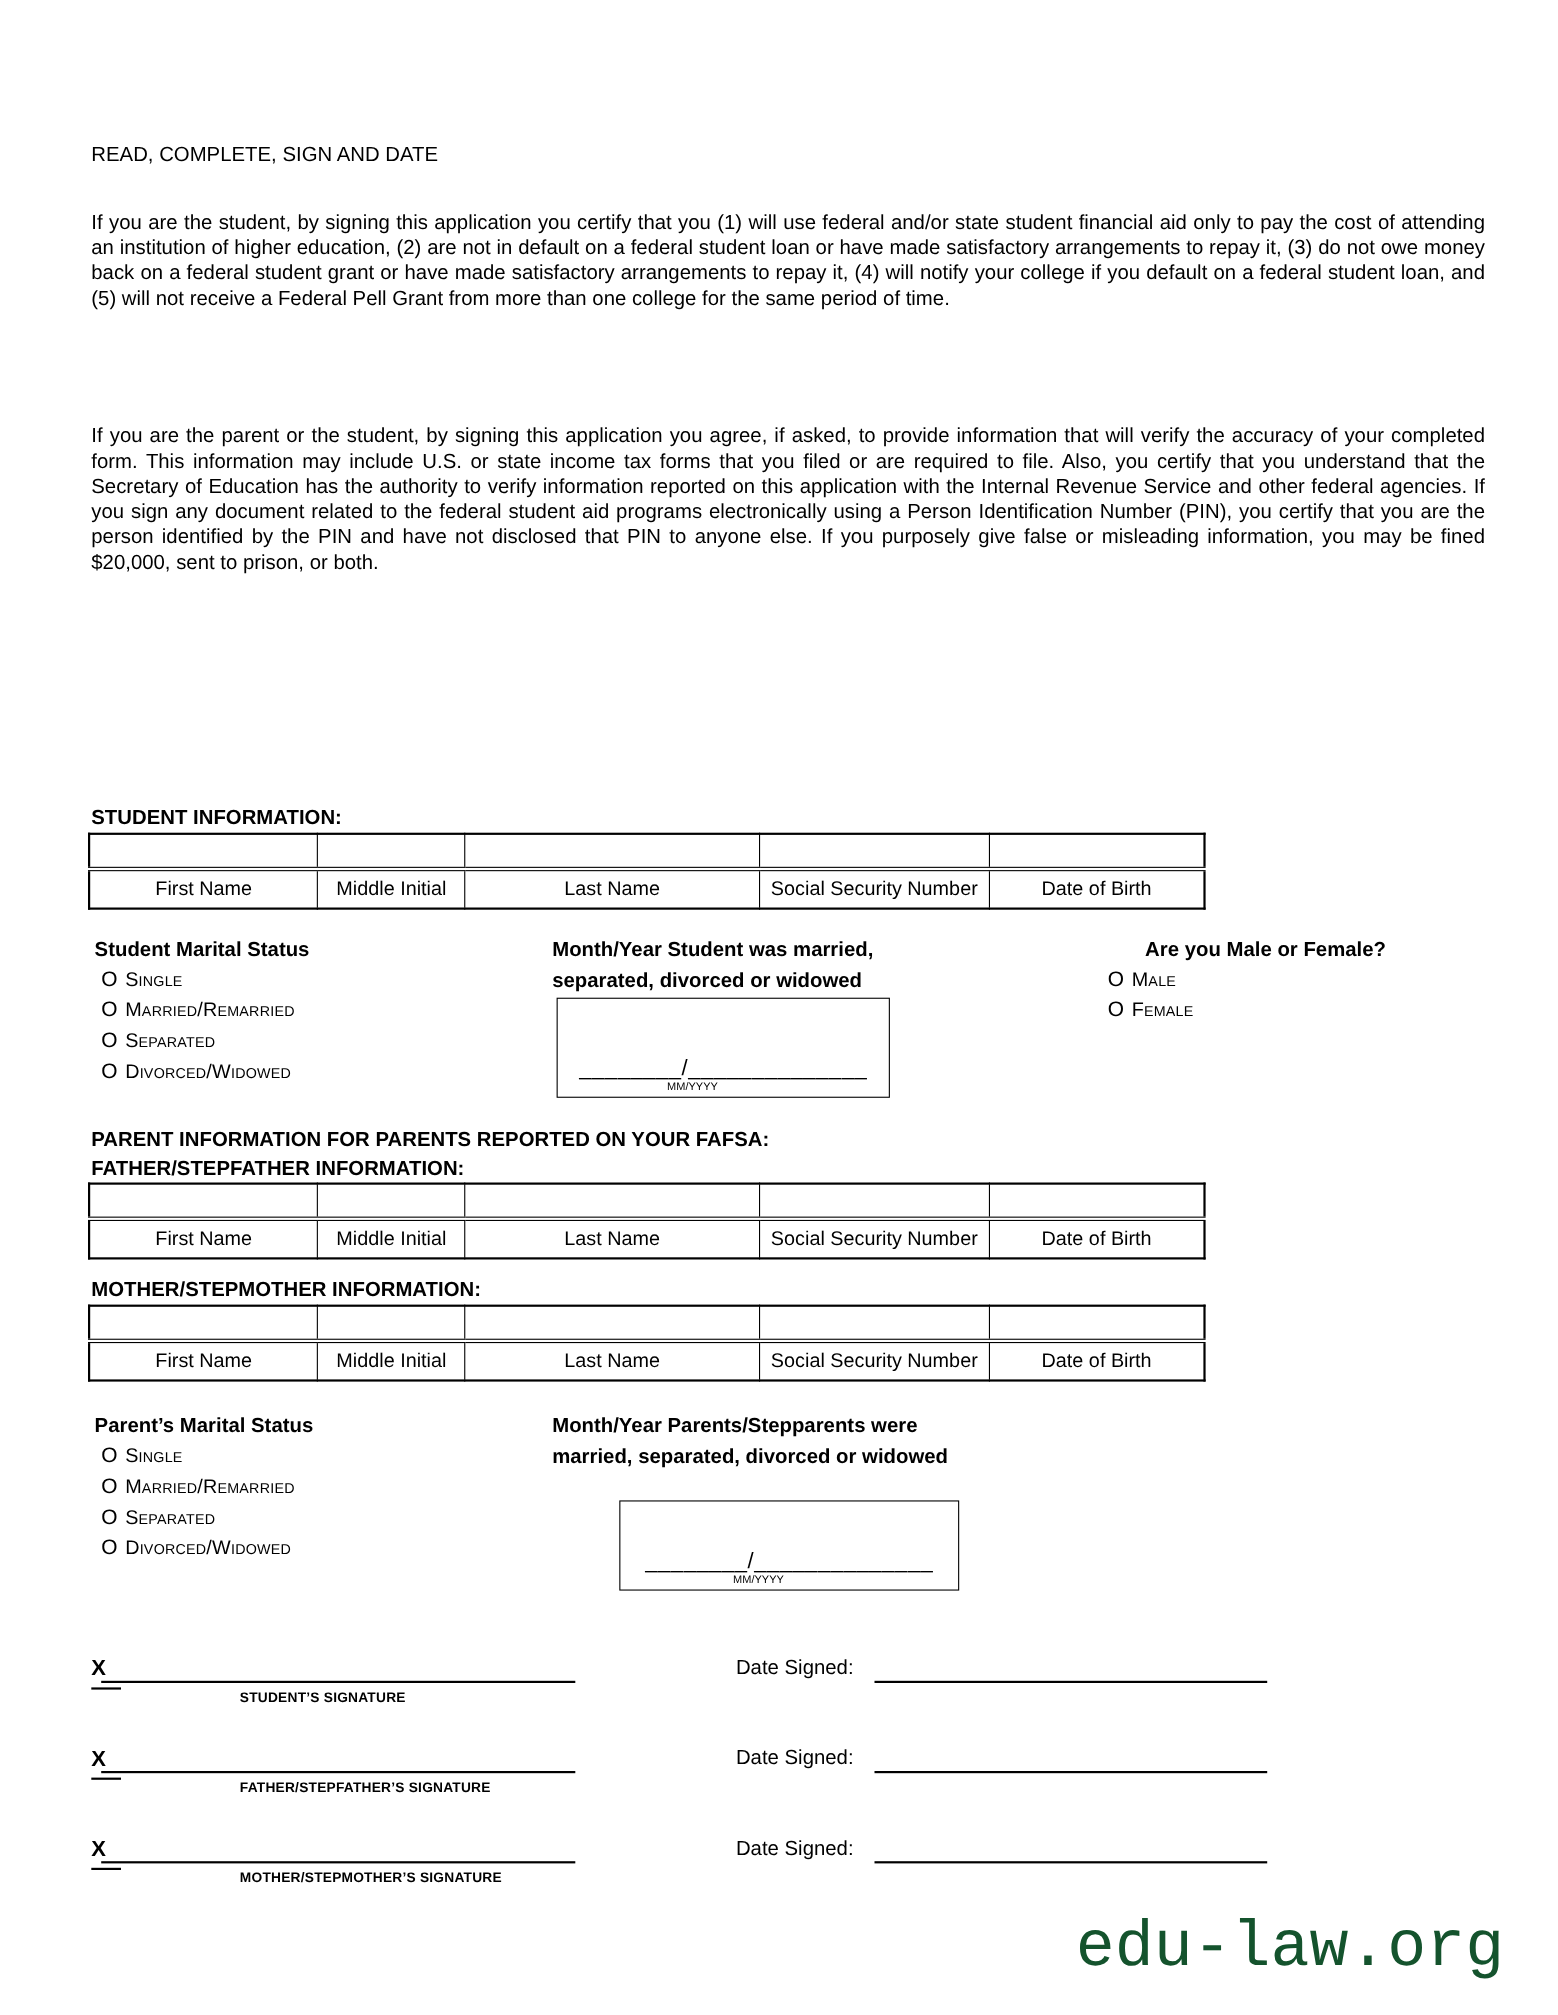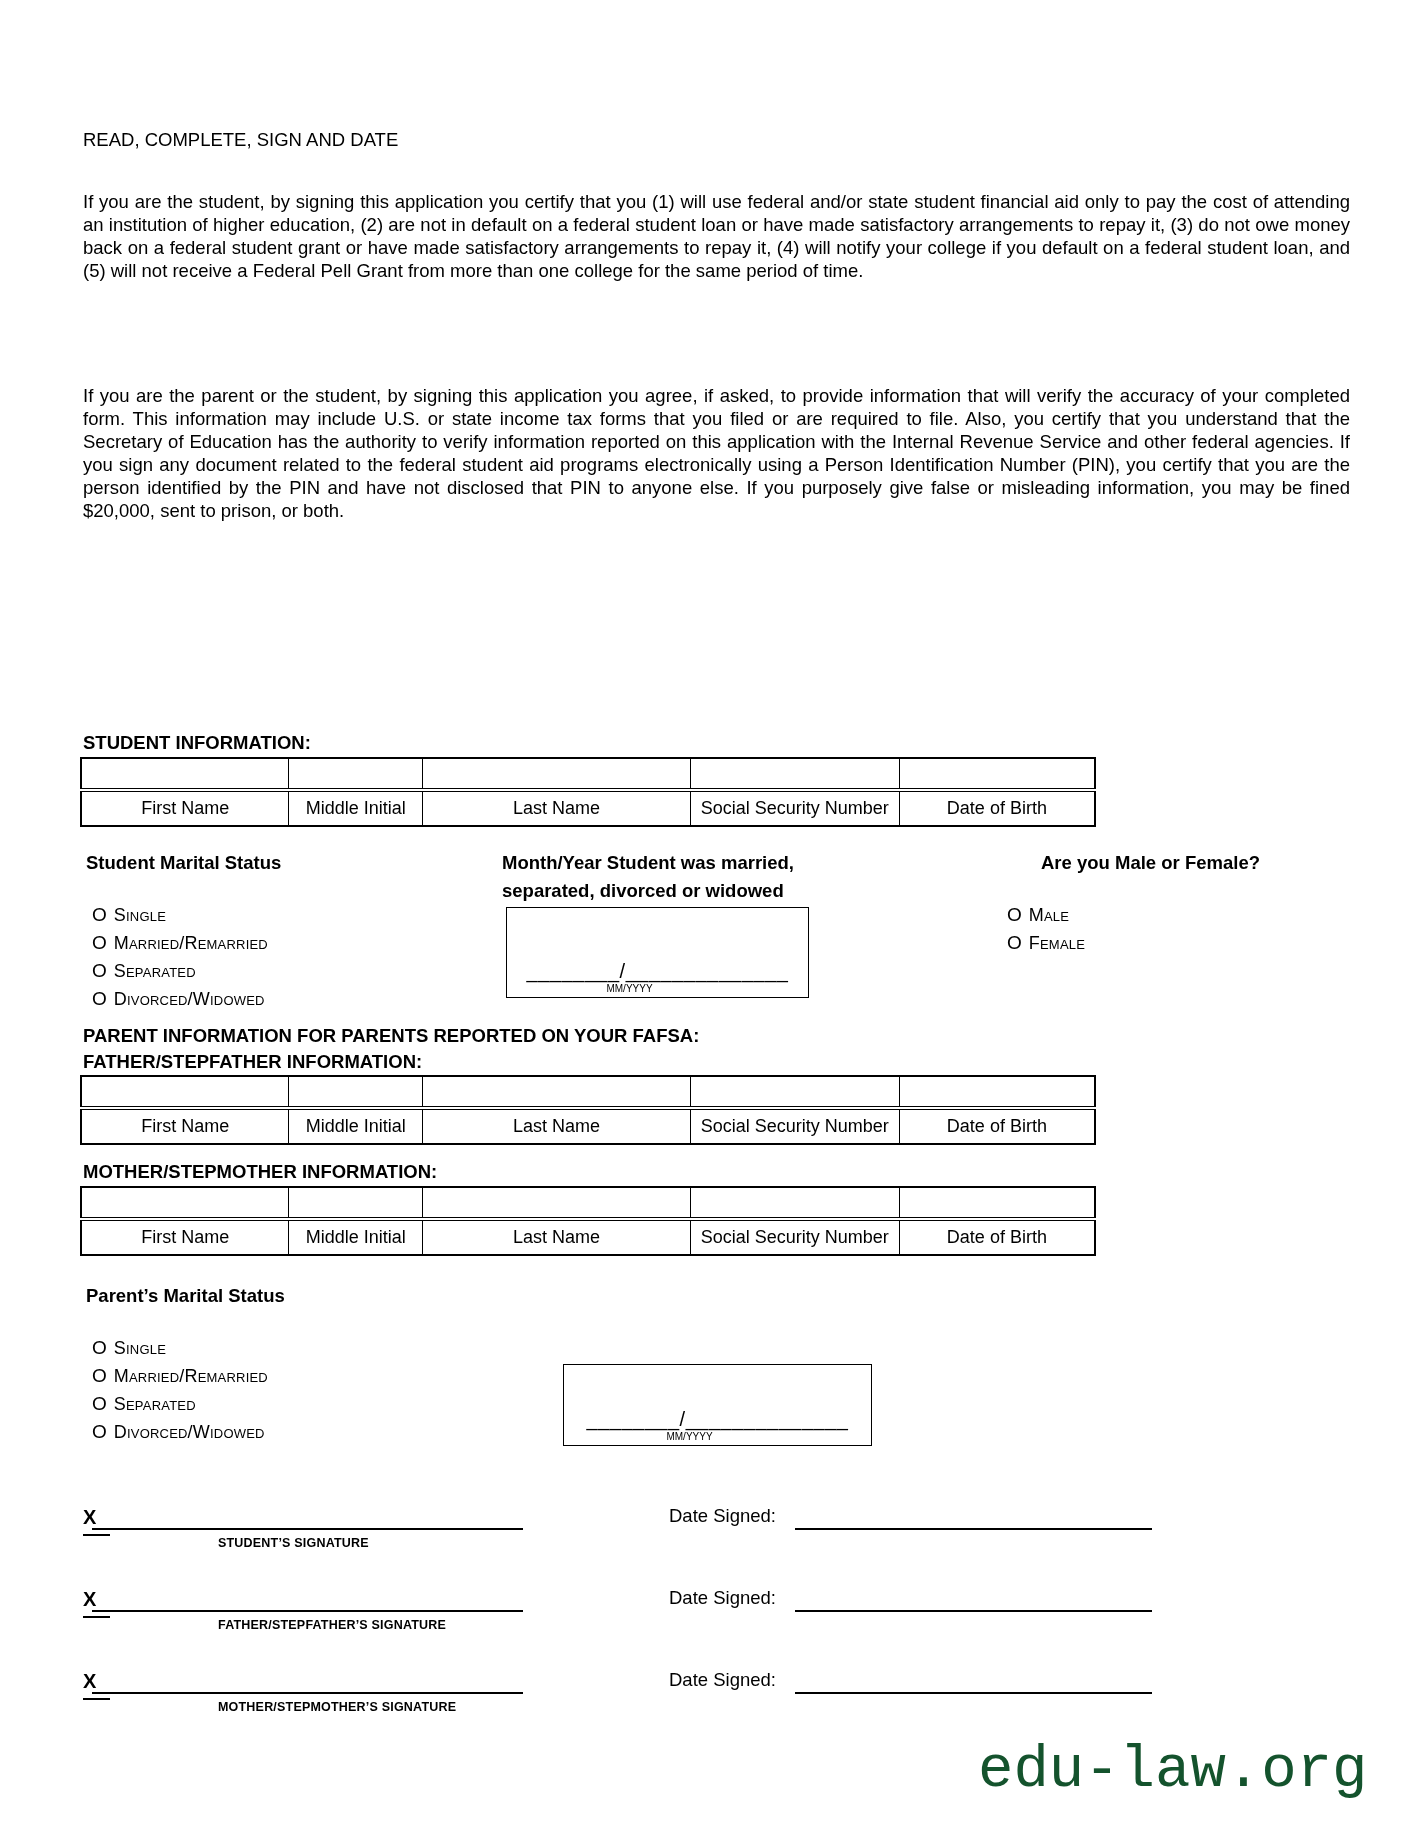--- a/index.html
+++ b/index.html
@@ -40,21 +40,21 @@
     text-align:center; font-size:18px; vertical-align:middle;
   }
 
   .block-heading { position:absolute; font-size:18.5px; font-weight:bold; line-height:27.5px; }
   .bh-left-student  { left:86px;  top:849px; }
   .bh-mid-student   { left:502px; top:849px; }
   .bh-gender        { left:1041px; top:849px; }
   .bh-left-parent   { left:86px;  top:1282px; }
   .bh-mid-parent    { left:502px; top:1282px; }
 
-  .opt-list { position:absolute; line-height:27px;margin-top:24px; }
+  .opt-list { position:absolute; line-height:27px; }
   .ol-student { left:92px;  top:877px; }
   .ol-gender  { left:1007px; top:877px; }
   .ol-parent  { left:92px;  top:1310px; }
   .opt { white-space:nowrap; }
   .radio { font-size:19px; margin-right:7px; }
   .opt-label { font-size:18px; font-variant:small-caps; letter-spacing:0.2px; }
 
   .mm-box {
     position:absolute; border:1.5px solid #000; box-sizing:border-box;
     display:flex; flex-direction:column; justify-content:flex-end; align-items:center;
@@ -204,20 +204,24 @@
     </table>
 
   <div class="block-heading bh-left-parent">Parent’s Marital Status</div>
   <div class="opt-list ol-parent">
     <div class="opt"><span class="radio">O</span><span class="opt-label">Single</span></div>
     <div class="opt"><span class="radio">O</span><span class="opt-label">Married/Remarried</span></div>
     <div class="opt"><span class="radio">O</span><span class="opt-label">Separated</span></div>
     <div class="opt"><span class="radio">O</span><span class="opt-label">Divorced/Widowed</span></div>
   </div>
 
+  <div class="block-heading bh-mid-parent">
+    <span>Month/Year Parents/Stepparents were</span><br>
+    <span>married, separated, divorced or widowed</span>
+  </div>
   <div class="mm-box box-parent">
     <div class="blank-line">________/______________</div>
     <div class="mm-label">MM/YYYY</div>
   </div>
 
   <div class="sig-x sx1">X</div>
   <div class="hline sig-line sl1"></div>
   <div class="hline sig-x-underline su1"></div>
   <div class="sig-label sb1">STUDENT’S SIGNATURE</div>
   <div class="date-label dl1">Date Signed:</div>

